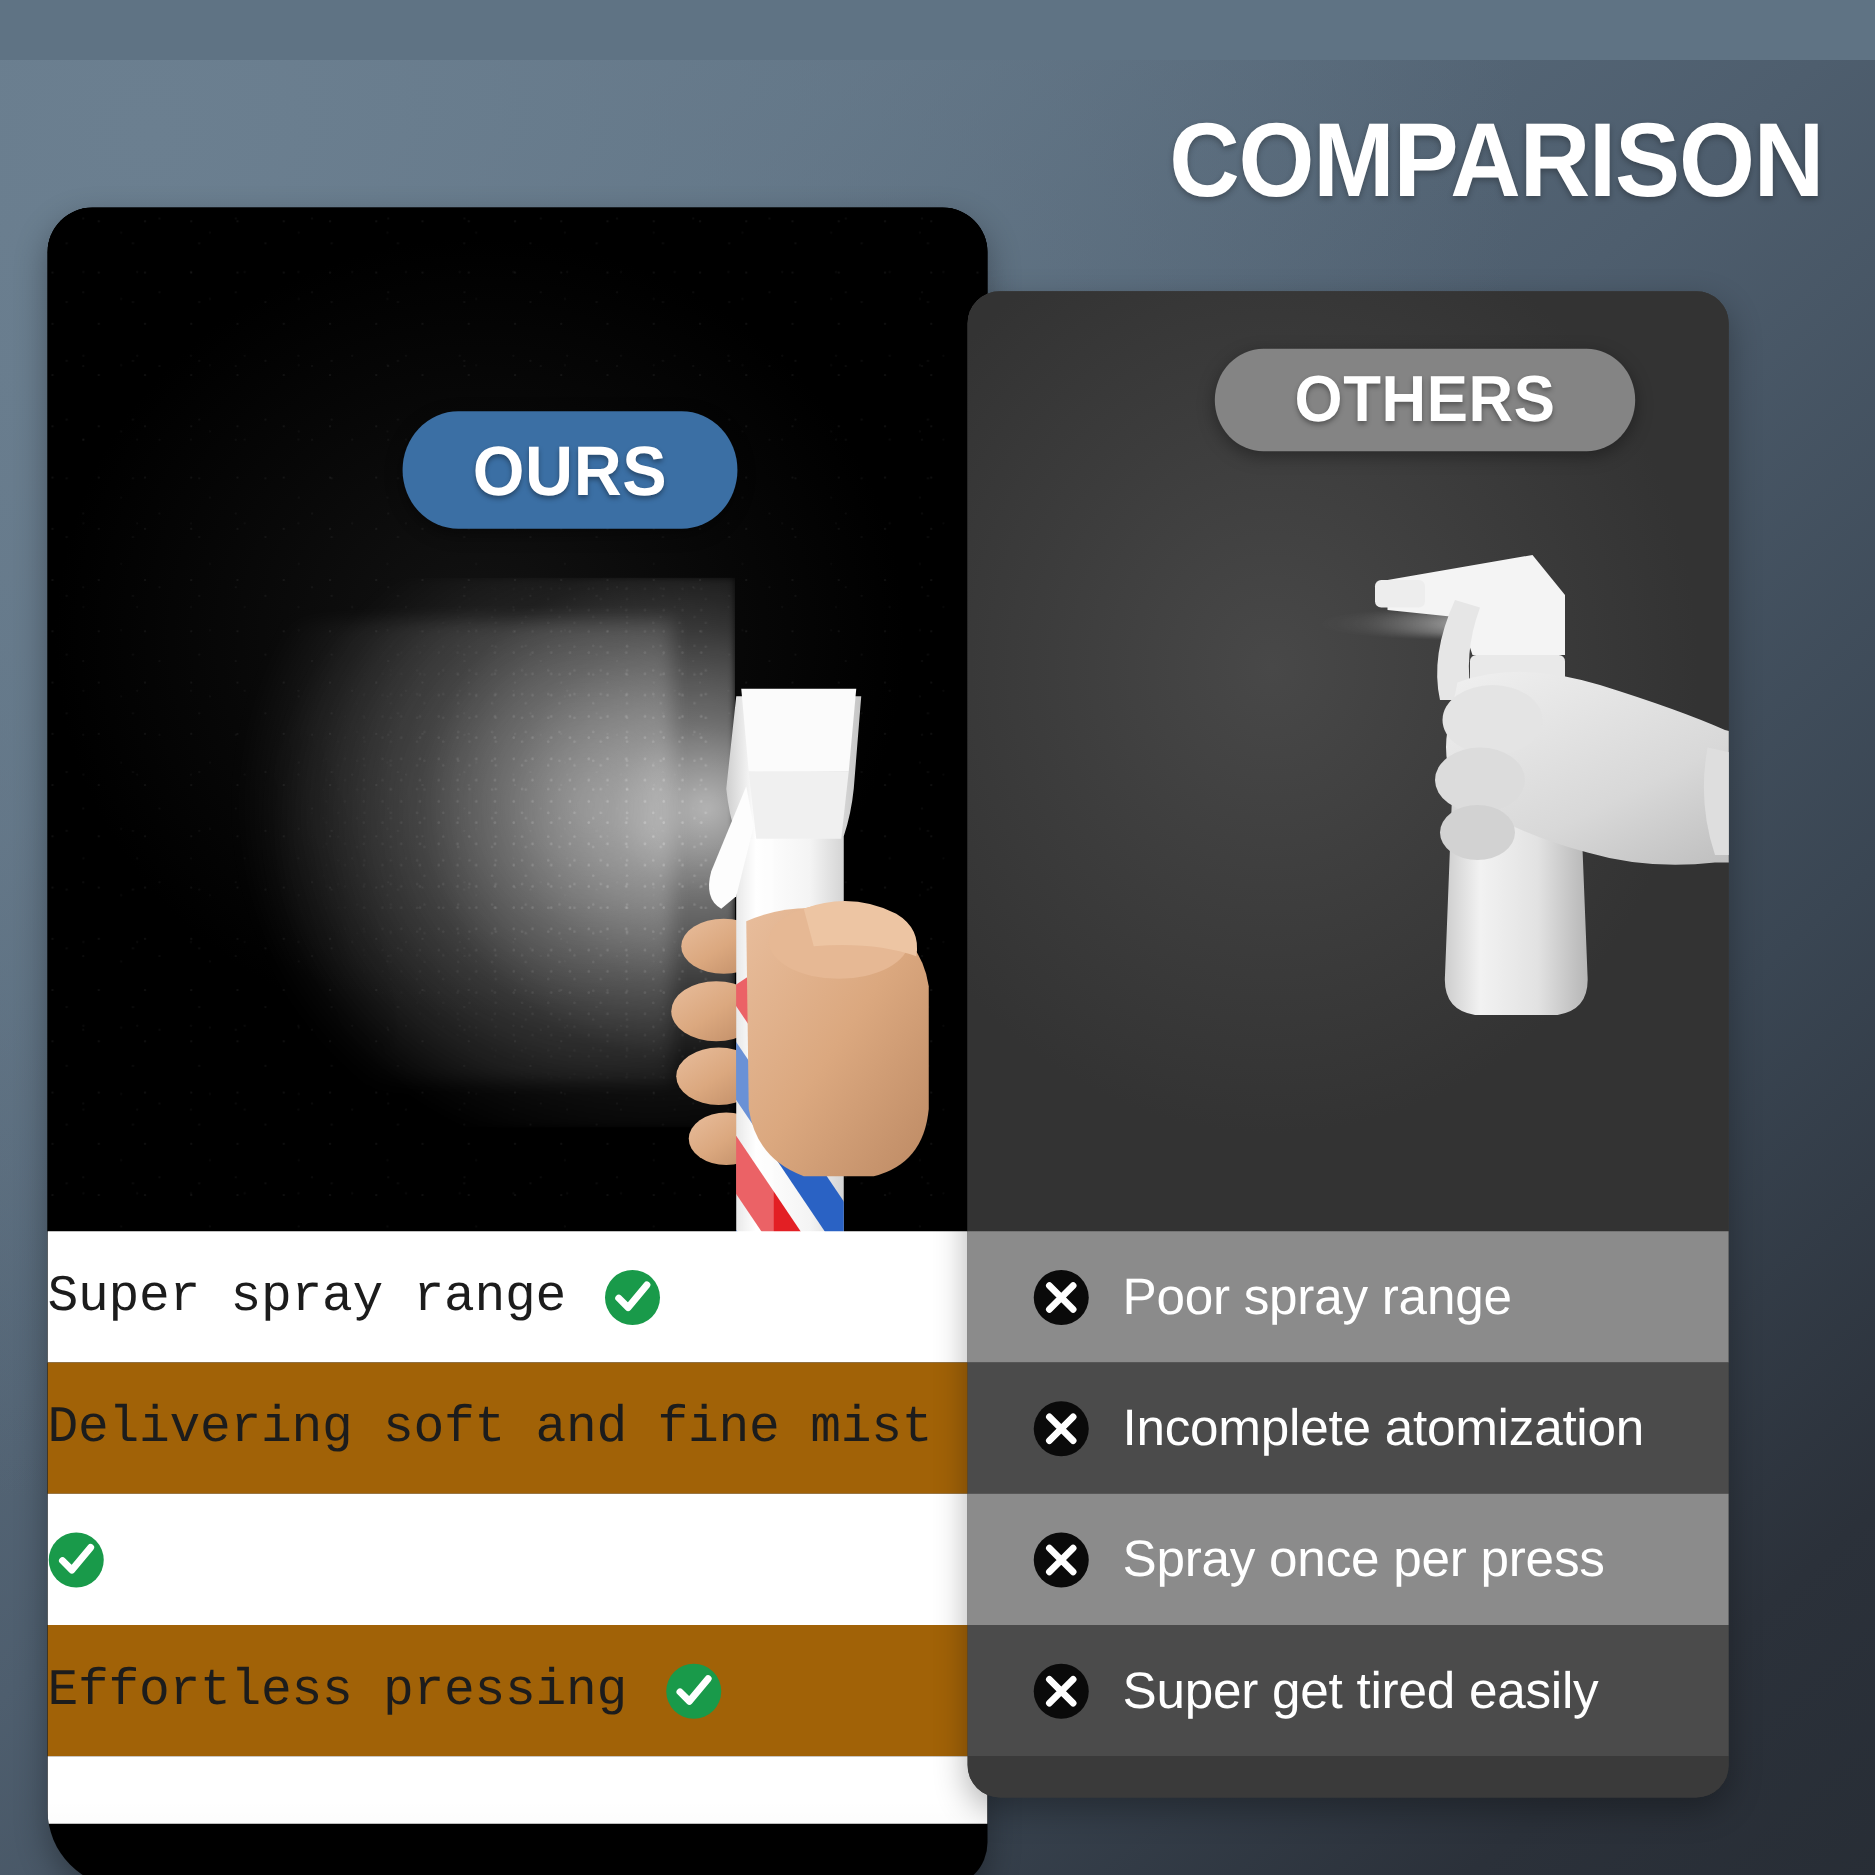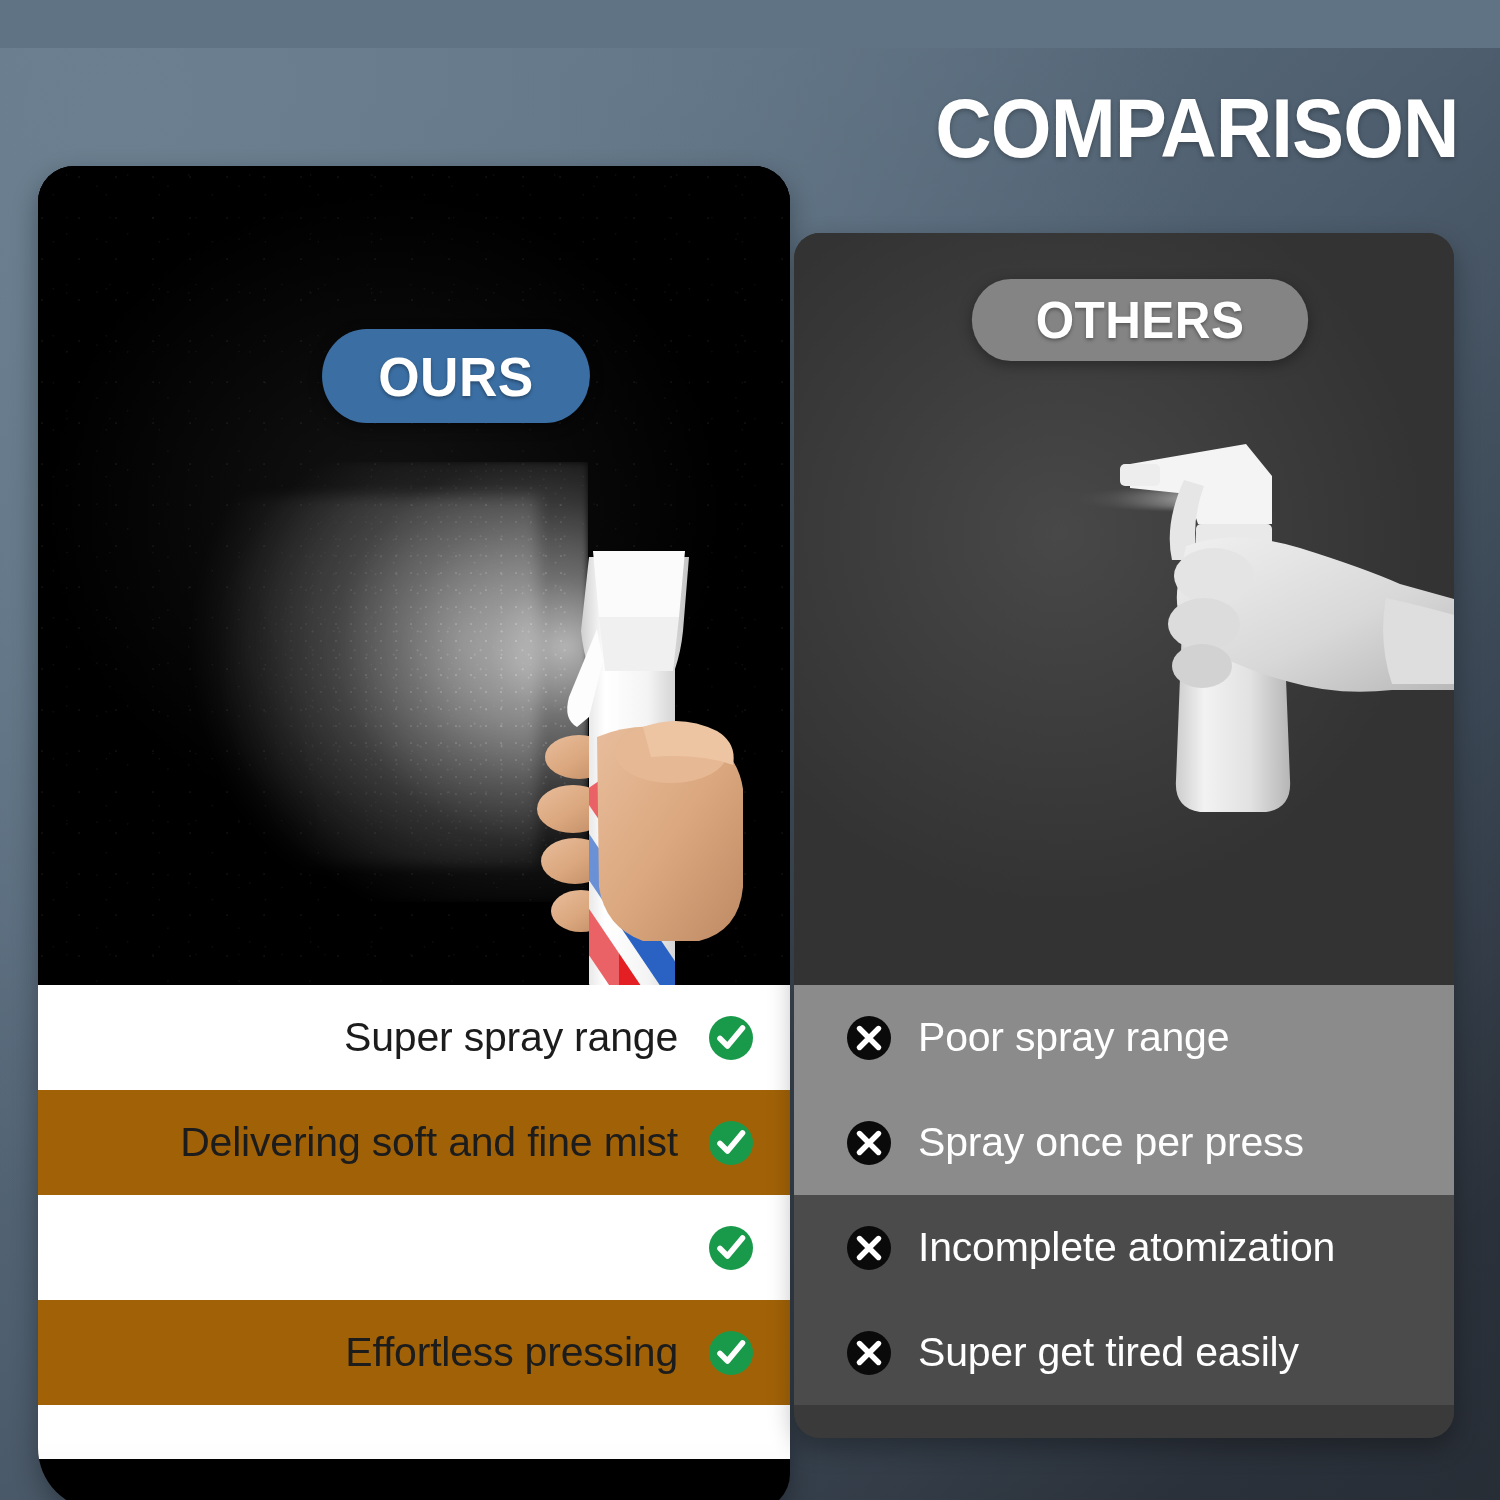--- a/index.html
+++ b/index.html
@@ -32,21 +32,21 @@
   
   .panel{position:absolute;overflow:hidden;}
 
   .panel-ours{
     left:38px;top:118px;width:752px;height:1344px;
     border-radius:36px 36px 36px 62px;
     background:#000;
     box-shadow:0 10px 26px rgba(0,0,0,.32);
   }
   .panel-others{
-    left:794px;top:185px;width:660px;height:1205px;
+    left:774px;top:185px;width:609px;height:1205px;
     border-radius:26px 26px 26px 26px;
     background:#3a3a3a;
     box-shadow:0 10px 26px rgba(0,0,0,.3);
   }
 
   
   .photo{position:absolute;left:0;top:0;width:100%;}
   .photo-ours{height:819px;background:
       radial-gradient(ellipse 58% 50% at 46% 42%, #131313 0%, #070707 48%, #000 78%),
       #000;}
@@ -124,21 +124,21 @@
   .product-ours{left:455px;top:355px;width:320px;height:520px;}
   .product-others{left:1090px;top:380px;width:430px;height:420px;}
 
   
   .rows{position:absolute;left:0;width:100%;}
   .rows-ours{top:819px;}
   .rows-others{top:752px;}
 
   .row{display:flex;align-items:center;height:105px;box-sizing:border-box;}
 
-  .row-ours{justify-content:flex-end;padding-right:36px;gap:30px;}
+  .row-ours{padding-right:36px;gap:30px;font-family:Liberation Mono, monospace;}
   .row-ours .label{
     color:#1c1c1c;font-size:41px;white-space:nowrap;letter-spacing:-.2px;
   }
   .row-ours.alt-a{background:#ffffff;}
   .row-ours.alt-b{background:#a16207;}
 
   .row-others{justify-content:flex-start;padding-left:52px;gap:26px;}
   .row-others .label{
     color:#ffffff;font-size:41px;white-space:nowrap;letter-spacing:-.2px;
   }
@@ -310,34 +310,34 @@
     <div class="rows rows-others">
 
       <div class="row row-others alt-a">
         <svg class="mark" width="46" height="46" viewBox="0 0 46 46">
           <circle cx="23" cy="23" r="22" fill="#0a0a0a"></circle>
           <path d="M13.5 13.5 L32.5 32.5 M32.5 13.5 L13.5 32.5" stroke="#ffffff" stroke-width="5.4" stroke-linecap="round"></path>
         </svg>
         <span class="label">Poor spray range</span>
       </div>
 
-      <div class="row row-others alt-a">
+      <div class="row row-others alt-b">
         <svg class="mark" width="46" height="46" viewBox="0 0 46 46">
           <circle cx="23" cy="23" r="22" fill="#0a0a0a"></circle>
           <path d="M13.5 13.5 L32.5 32.5 M32.5 13.5 L13.5 32.5" stroke="#ffffff" stroke-width="5.4" stroke-linecap="round"></path>
         </svg>
-        <span class="label">Spray once per press</span>
-      </div>
-
-      <div class="row row-others alt-b">
+        <span class="label">Incomplete atomization</span>
+      </div>
+
+      <div class="row row-others alt-a">
         <svg class="mark" width="46" height="46" viewBox="0 0 46 46">
           <circle cx="23" cy="23" r="22" fill="#0a0a0a"></circle>
           <path d="M13.5 13.5 L32.5 32.5 M32.5 13.5 L13.5 32.5" stroke="#ffffff" stroke-width="5.4" stroke-linecap="round"></path>
         </svg>
-        <span class="label">Incomplete atomization</span>
+        <span class="label">Spray once per press</span>
       </div>
 
       <div class="row row-others alt-b">
         <svg class="mark" width="46" height="46" viewBox="0 0 46 46">
           <circle cx="23" cy="23" r="22" fill="#0a0a0a"></circle>
           <path d="M13.5 13.5 L32.5 32.5 M32.5 13.5 L13.5 32.5" stroke="#ffffff" stroke-width="5.4" stroke-linecap="round"></path>
         </svg>
         <span class="label">Super get tired easily</span>
       </div>
 

